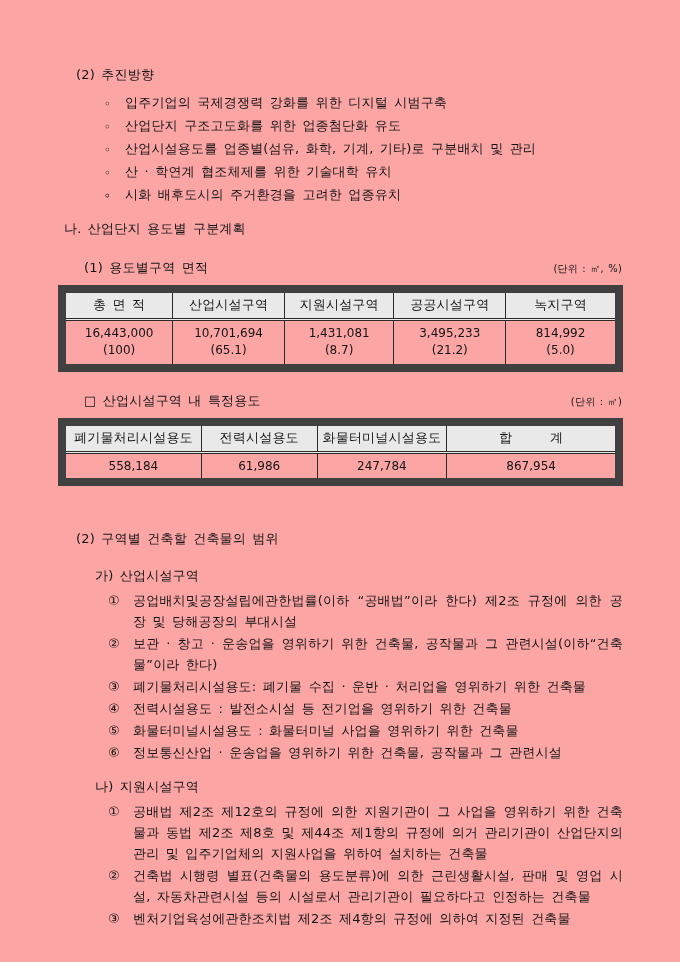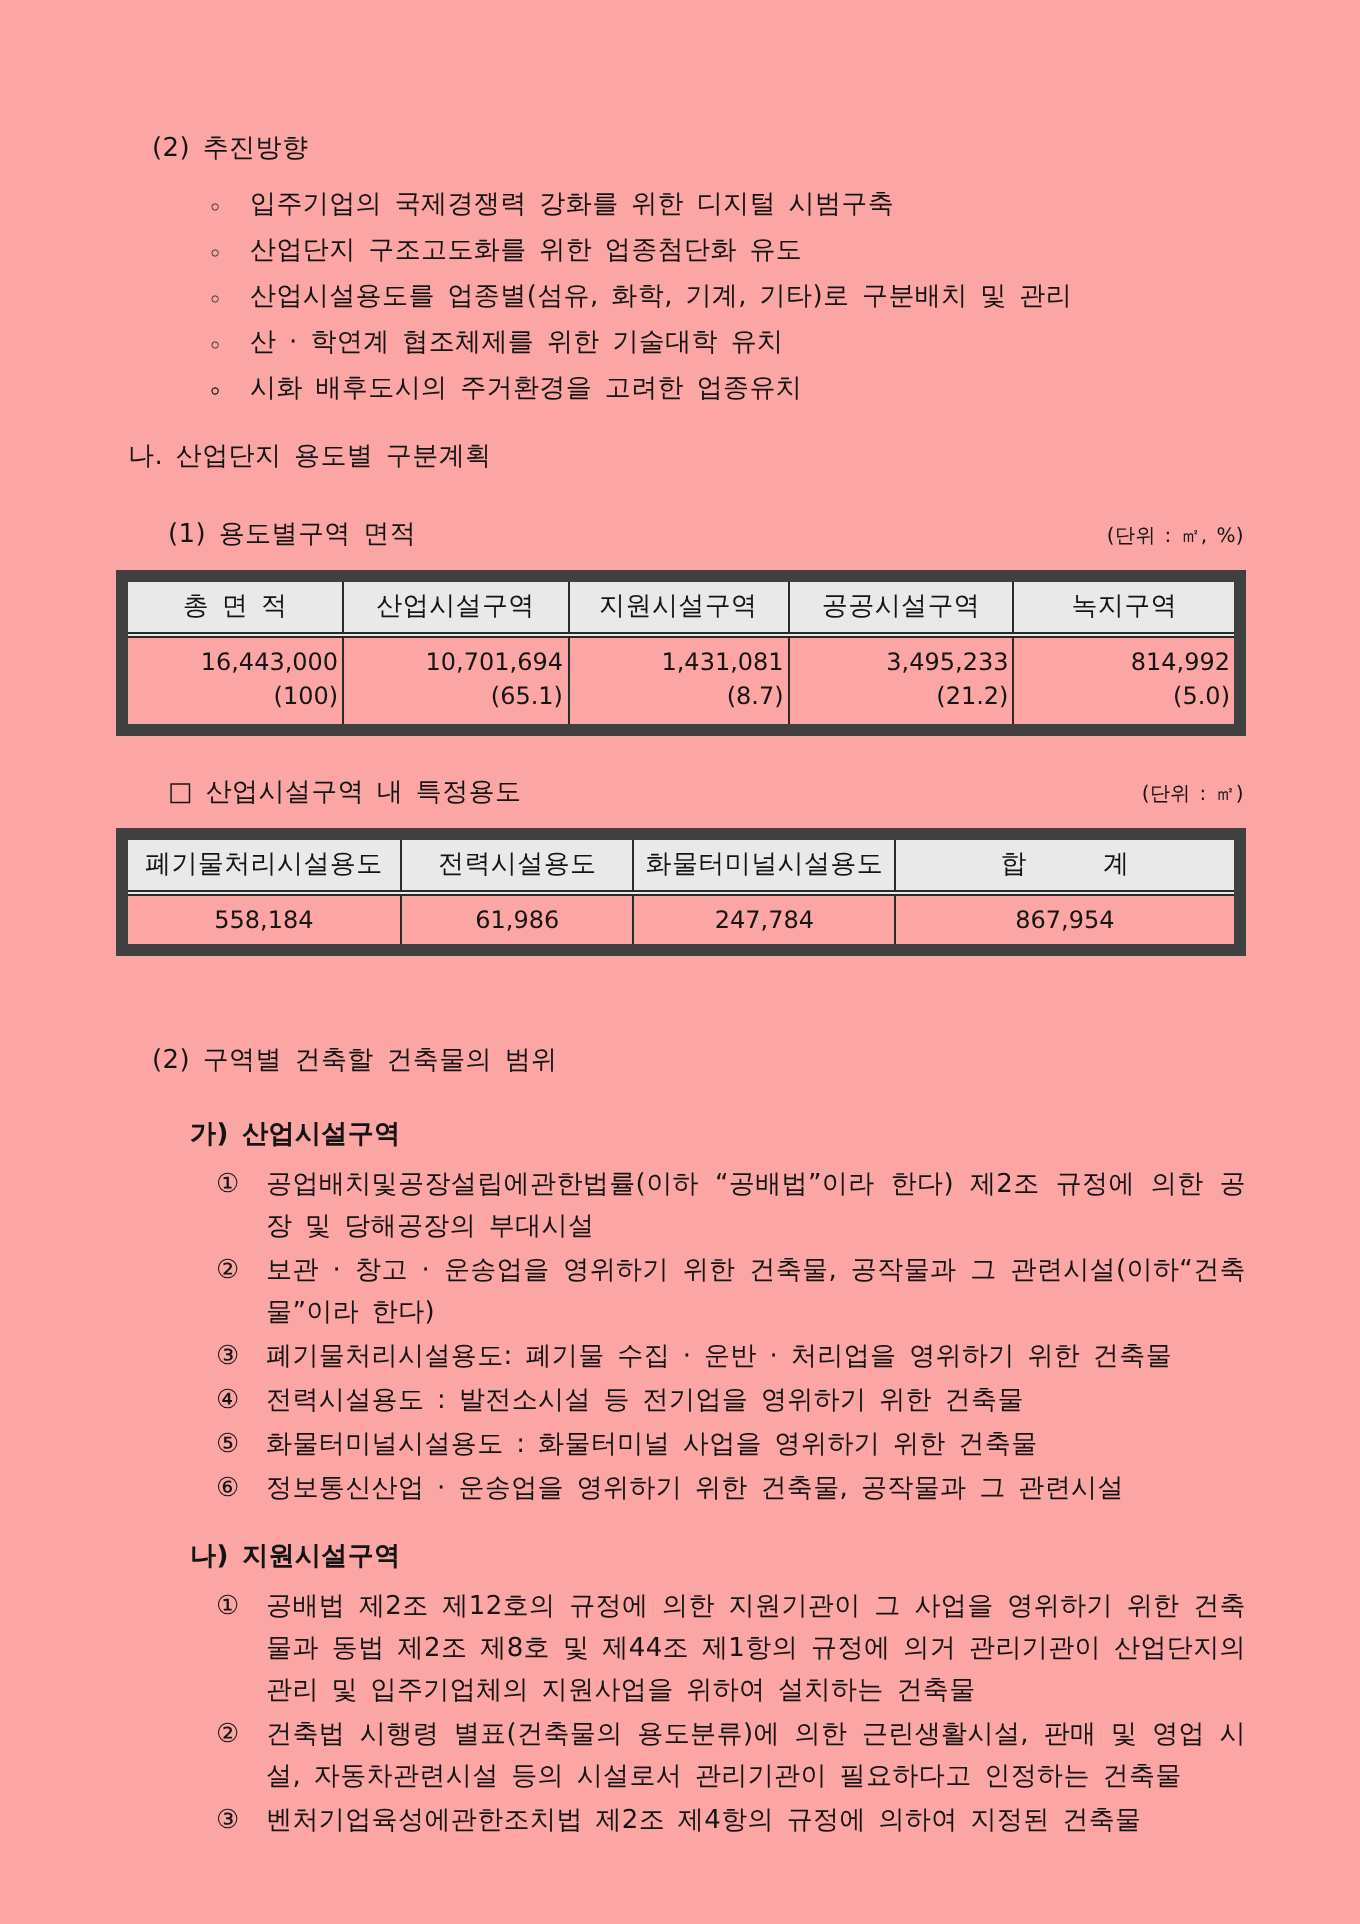--- a/index.html
+++ b/index.html
@@ -16,33 +16,33 @@
   .bullets li { position:relative; padding-left:22px; line-height:20px; margin-bottom:3px; }
   .bullets .bm { position:absolute; left:1px; top:1px; font-size:12px; }
 
   .na-head { margin:15px 0 0 64px; line-height:18px; }
 
   .title-row { position:relative; margin-right:58px; line-height:17px; }
   .tr1 { margin-top:21px; margin-left:84px; }
   .tr2 { margin-top:20px; margin-left:84px; }
   .unit { position:absolute; right:0; top:1px; font-size:10px; word-spacing:1px; }
 
-  table { border-collapse:collapse; table-layout:fixed; margin:9px 0 0 58px; width:565px; border:6px solid #404040; }
+  table { border-collapse:collapse; table-layout:fixed; margin:9px 0 0 58px; width:565px; border:8px solid #404040; }
   th {
     background:#e9e9e9; font-weight:normal; font-size:13px;
     border:1px solid #2a2a2a; border-bottom:3px double #2a2a2a;
     padding:3px 2px 4px; white-space:pre; text-align:center;
   }
   td { border:1px solid #2a2a2a; text-align:center; font-size:12px; padding:3px 2px; letter-spacing:0; word-spacing:0; }
   .t1 td { padding:4px 2px 5px; }
-  .t1 .val, .t1 .pct { line-height:17px;text-align:right; }
+  .t1 .val, .t1 .pct { line-height:17px; }
   .t2 td { padding:5px 2px; }
 
   .sub2-head { margin:44px 0 0 76px; line-height:18px; }
-  .group-head { margin:19px 0 0 95px; line-height:18px;font-weight:bold; }
+  .group-head { margin:19px 0 0 95px; line-height:18px; }
   .group-head.second { margin-top:15px; }
 
   .items { list-style:none; margin:5px 57px 0 108px; padding:0; }
   .items li { position:relative; padding-left:25px; line-height:21px; margin-bottom:1px; text-align:justify; }
   .items .num { position:absolute; left:0; top:0; }
 </style>
 </head>
 <body>
 
 <div class="page">

